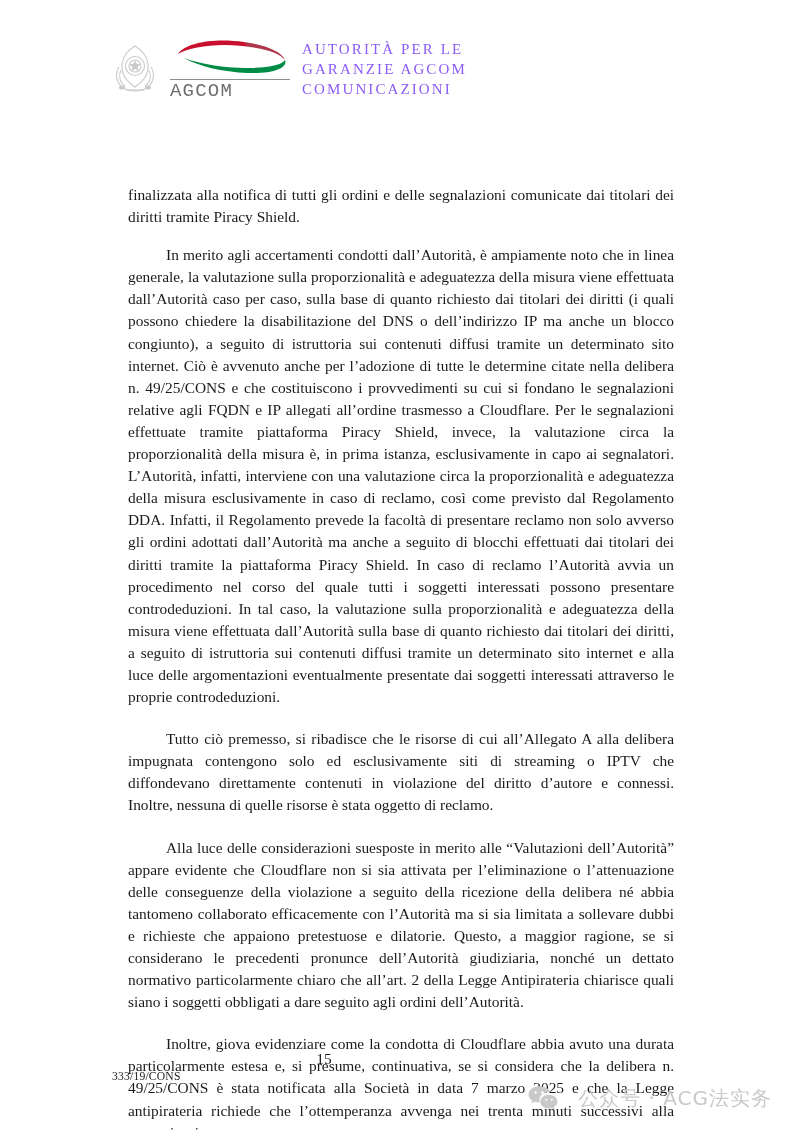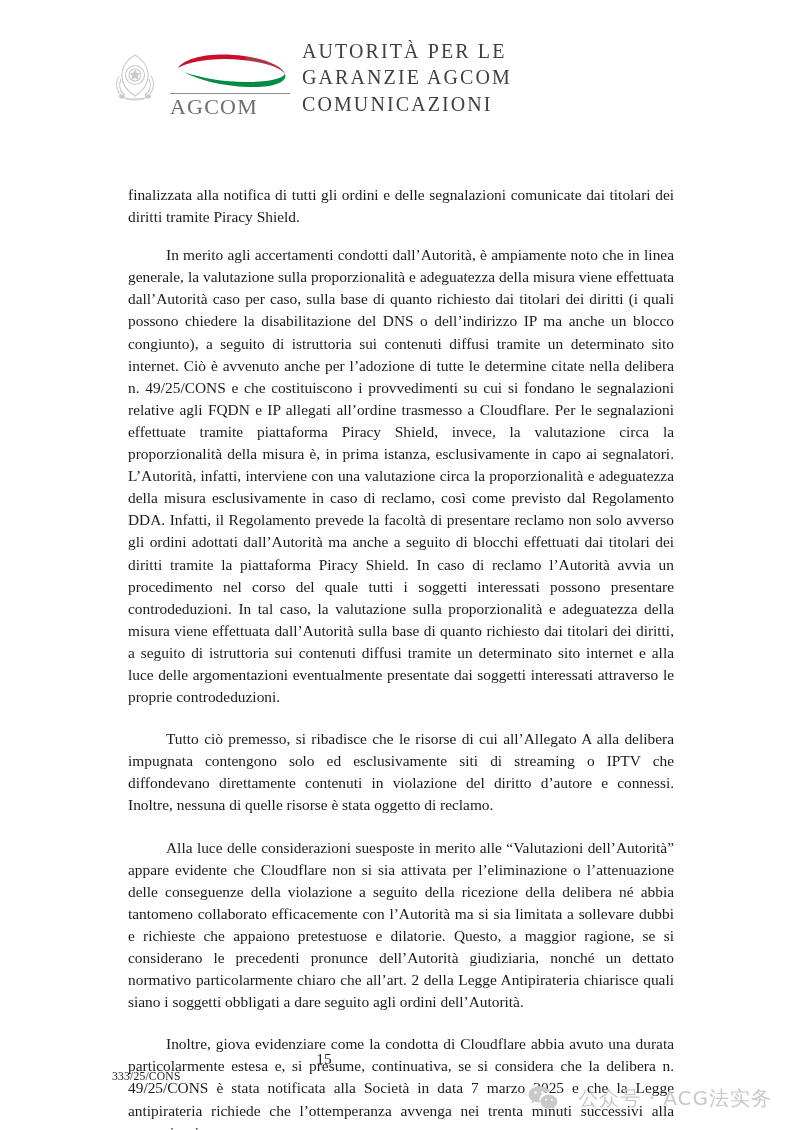--- a/index.html
+++ b/index.html
@@ -52,32 +52,32 @@
   .swoosh {
     width: 120px;
     height: 36px;
   }
   .agcom-rule {
     border-top: 1.6px solid #8e8e8e;
     margin-top: 1px;
     width: 120px;
   }
   .agcom-word {
-    font-family: Liberation Serif, serif;
-    font-size: 22px;
+    font-family: Liberation Mono, monospace;
+    font-size: 19px;
     letter-spacing: 1.2px;
     color: #6e6e6e;
     line-height: 1.08;
     margin-top: 1px;
   }
   .agcom-lines {
     font-family: "Liberation Serif", serif;
-    font-size: 20px;
+    font-size: 15px;
     letter-spacing: 2.1px;
-    color: #404040;
+    color: #8b5cf6;
     line-height: 1.32;
     padding-bottom: 2px;
   }
   .agcom-lines div { white-space: nowrap; }
 
   
   .body-text {
     position: absolute;
     left: 112px;
     top: 168px;
@@ -181,21 +181,21 @@
 
   <div class="body-text">
     <p>finalizzata alla notifica di tutti gli ordini e delle segnalazioni comunicate dai titolari dei diritti tramite Piracy Shield.</p>
     <p class="p-indent">In merito agli accertamenti condotti dall’Autorità, è ampiamente noto che in linea generale, la valutazione sulla proporzionalità e adeguatezza della misura viene effettuata dall’Autorità caso per caso, sulla base di quanto richiesto dai titolari dei diritti (i quali possono chiedere la disabilitazione del DNS o dell’indirizzo IP ma anche un blocco congiunto), a seguito di istruttoria sui contenuti diffusi tramite un determinato sito internet. Ciò è avvenuto anche per l’adozione di tutte le determine citate nella delibera n. 49/25/CONS e che costituiscono i provvedimenti su cui si fondano le segnalazioni relative agli FQDN e IP allegati all’ordine trasmesso a Cloudflare. Per le segnalazioni effettuate tramite piattaforma Piracy Shield, invece, la valutazione circa la proporzionalità della misura è, in prima istanza, esclusivamente in capo ai segnalatori. L’Autorità, infatti, interviene con una valutazione circa la proporzionalità e adeguatezza della misura esclusivamente in caso di reclamo, così come previsto dal Regolamento DDA. Infatti, il Regolamento prevede la facoltà di presentare reclamo non solo avverso gli ordini adottati dall’Autorità ma anche a seguito di blocchi effettuati dai titolari dei diritti tramite la piattaforma Piracy Shield. In caso di reclamo l’Autorità avvia un procedimento nel corso del quale tutti i soggetti interessati possono presentare controdeduzioni. In tal caso, la valutazione sulla proporzionalità e adeguatezza della misura viene effettuata dall’Autorità sulla base di quanto richiesto dai titolari dei diritti, a seguito di istruttoria sui contenuti diffusi tramite un determinato sito internet e alla luce delle argomentazioni eventualmente presentate dai soggetti interessati attraverso le proprie controdeduzioni.</p>
     <p class="p-indent p-gap">Tutto ciò premesso, si ribadisce che le risorse di cui all’Allegato A alla delibera impugnata contengono solo ed esclusivamente siti di streaming o IPTV che diffondevano direttamente contenuti in violazione del diritto d’autore e connessi. Inoltre, nessuna di quelle risorse è stata oggetto di reclamo.</p>
     <p class="p-indent p-gap">Alla luce delle considerazioni suesposte in merito alle “Valutazioni dell’Autorità” appare evidente che Cloudflare non si sia attivata per l’eliminazione o l’attenuazione delle conseguenze della violazione a seguito della ricezione della delibera né abbia tantomeno collaborato efficacemente con l’Autorità ma si sia limitata a sollevare dubbi e richieste che appaiono pretestuose e dilatorie. Questo, a maggior ragione, se si considerano le precedenti pronunce dell’Autorità giudiziaria, nonché un dettato normativo particolarmente chiaro che all’art. 2 della Legge Antipirateria chiarisce quali siano i soggetti obbligati a dare seguito agli ordini dell’Autorità.</p>
     <p class="p-indent p-gap"> Inoltre, giova evidenziare come la condotta di Cloudflare abbia avuto una durata particolarmente estesa e, si presume, continuativa, se si considera che la delibera n. 49/25/CONS è stata notificata alla Società in data 7 marzo 2025 e che la Legge antipirateria richiede che l’ottemperanza avvenga nei trenta minuti successivi alla comunicazione.</p>
   </div>
 
   <div class="page-number">15</div>
-  <div class="doc-ref">333/25/CONS</div>
+  <div class="doc-ref">333/19/CONS</div>
 
   <div class="watermark">
     <span>
       <svg class="wechat-icon" viewBox="0 0 30 26" xmlns="http://www.w3.org/2000/svg" aria-hidden="true">
         <g fill="#c9c9c9">
           <path d="M11 1.2 C5 1.2 0.6 5 0.6 9.4 c0 2.5 1.4 4.7 3.6 6.2 l-0.9 2.8 3.2-1.6 c1.4 .4 2.4 .6 4.5 .6 .3 0 .6 0 .9-.03 -.3-.8-.4-1.6-.4-2.4 0-4.5 4.4-8.1 9.8-8.1 .35 0 .7 .02 1.05 .05 C21.4 3.9 16.7 1.2 11 1.2 Z"></path>
           <path d="M29.4 16.7 c0-3.8-3.8-6.9-8.5-6.9 -4.7 0-8.5 3.1-8.5 6.9 0 3.8 3.8 6.9 8.5 6.9 1.1 0 2.1-.2 3.1-.5 l2.8 1.4 -.8-2.4 c2.1-1.3 3.4-3.2 3.4-5.4 Z"></path>
         </g>
         <g fill="#ffffff">
           <circle cx="7.6" cy="7.4" r="1.25"></circle>

